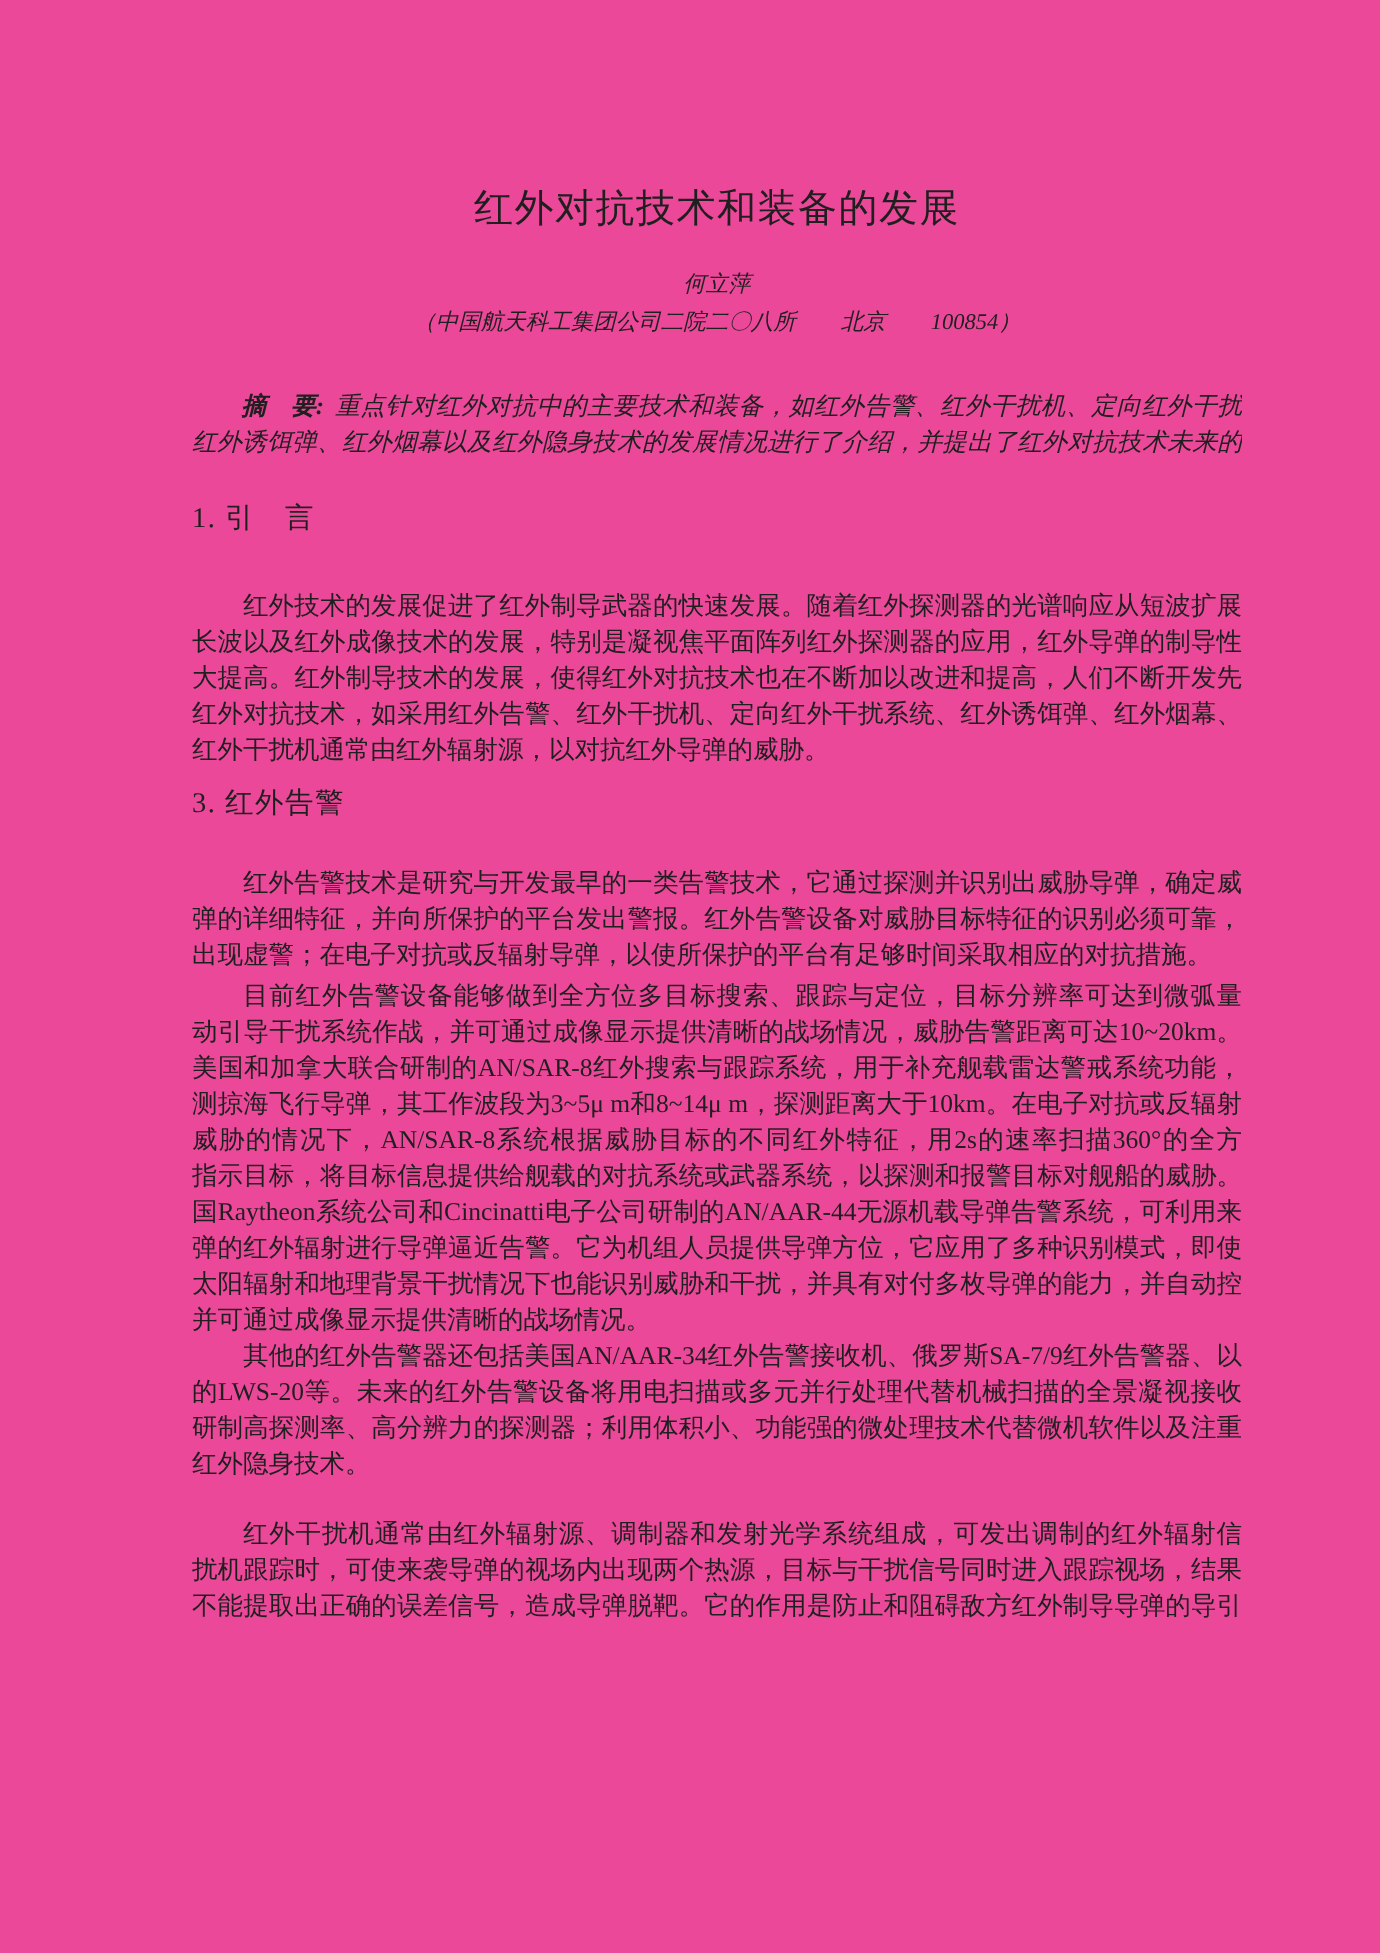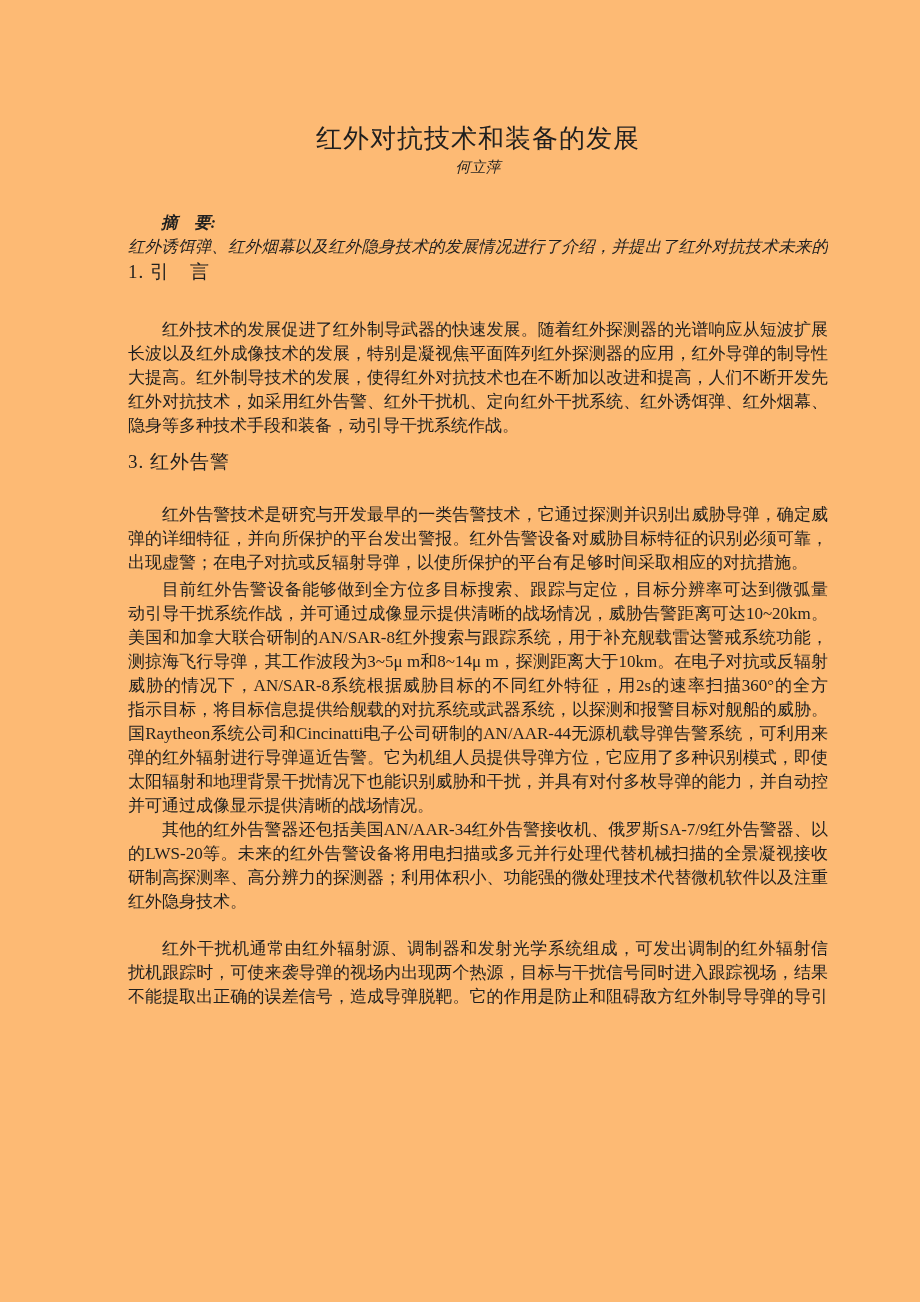--- a/index.html
+++ b/index.html
@@ -1,68 +1,68 @@
 <!DOCTYPE html>
 <html><head>
 <meta charset="utf-8">
 <style>
   html, body { margin: 0; padding: 0; background: #ffffff; }
   .page {
     width: 920px;
     height: 1302px;
     box-sizing: border-box;
-    background: #fdba74;
+    background: #ec4899;
     color: #1f1f1f;
     font-family: "Liberation Serif", "DejaVu Serif", serif;
     padding: 0 92px 0 128px;
     overflow: hidden;
   }
   .title {
     margin-top: 121px;
     font-size: 26px;
     line-height: 36px;
     text-align: center;
     letter-spacing: 1px;
     font-weight: normal;
   }
   .kai { font-style: italic; }
   .author {
+    margin-top: 23px;
     font-size: 15px;
     line-height: 21px;
     text-align: center;
   }
   .affiliation {
     margin-top: 4px;
     font-size: 15px;
     line-height: 21px;
     text-align: center;
   }
   .abs-block { margin-top: 33px; }
   .abs-line, .kw-line {
     font-size: 16.5px;
     line-height: 24px;
     height: 24px;
     overflow: hidden;
-    flex-direction: column;
   }
   .flexline { display: flex; }
   .flexline .label { font-weight: bold; white-space: pre; }
   .flexline .gap { width: 0.45em; flex: 0 0 auto; }
   .flexline .rest { flex: 1; }
   .just { text-align: justify; text-align-last: justify; }
   .abs-indent { padding-left: 2em; }
   .heading {
     font-size: 19px;
     line-height: 26px;
     height: 26px;
     overflow: hidden;
     font-weight: normal;
     letter-spacing: 1px;
   }
-  .h1 { }
+  .h1 { margin-top: 26px; }
   .h2 { margin-top: 11px; }
   .h3 { margin-top: 23px; }
   .para { margin: 0; }
   .p-s1 { margin-top: 33px; }
   .p-s2a { margin-top: 28px; }
   .p-s2b { margin-top: 3px; }
   .p-s2c { margin-top: 0; }
   .p-s3 { margin-top: 23px; }
   .line {
     font-size: 17px;
@@ -77,39 +77,40 @@
 </style>
 </head>
 <body>
 
 <div class="page">
 
   <div class="title">红外对抗技术和装备的发展</div>
 
   <div class="author kai">何立萍</div>
 
+  <div class="affiliation kai">（中国航天科工集团公司二院二〇八所　　北京　　100854）</div>
 
   <div class="abs-block">
     <div class="abs-line kai flexline abs-indent">
       <span class="label">摘　要:</span>
       <span class="gap"></span>
       <span class="rest just">重点针对红外对抗中的主要技术和装备，如红外告警、红外干扰机、定向红外干扰系统、</span>
     </div>
     <div class="abs-line kai just">红外诱饵弹、红外烟幕以及红外隐身技术的发展情况进行了介绍，并提出了红外对抗技术未来的发</div>
   </div>
 
 
   <div class="heading h1">1. 引　言</div>
 
   <div class="para p-s1">
     <div class="line indent">红外技术的发展促进了红外制导武器的快速发展。随着红外探测器的光谱响应从短波扩展到中、</div>
     <div class="line">长波以及红外成像技术的发展，特别是凝视焦平面阵列红外探测器的应用，红外导弹的制导性能大</div>
     <div class="line">大提高。红外制导技术的发展，使得红外对抗技术也在不断加以改进和提高，人们不断开发先进的</div>
     <div class="line">红外对抗技术，如采用红外告警、红外干扰机、定向红外干扰系统、红外诱饵弹、红外烟幕、红外</div>
-    <div class="line end">隐身等多种技术手段和装备，动引导干扰系统作战。</div>
+    <div class="line end">红外干扰机通常由红外辐射源，以对抗红外导弹的威胁。</div>
   </div>
 
   <div class="heading h2">3. 红外告警</div>
 
   <div class="para p-s2a">
     <div class="line indent">红外告警技术是研究与开发最早的一类告警技术，它通过探测并识别出威胁导弹，确定威胁导</div>
     <div class="line">弹的详细特征，并向所保护的平台发出警报。红外告警设备对威胁目标特征的识别必须可靠，以免</div>
     <div class="line end">出现虚警；在电子对抗或反辐射导弹，以使所保护的平台有足够时间采取相应的对抗措施。</div>
   </div>
 

